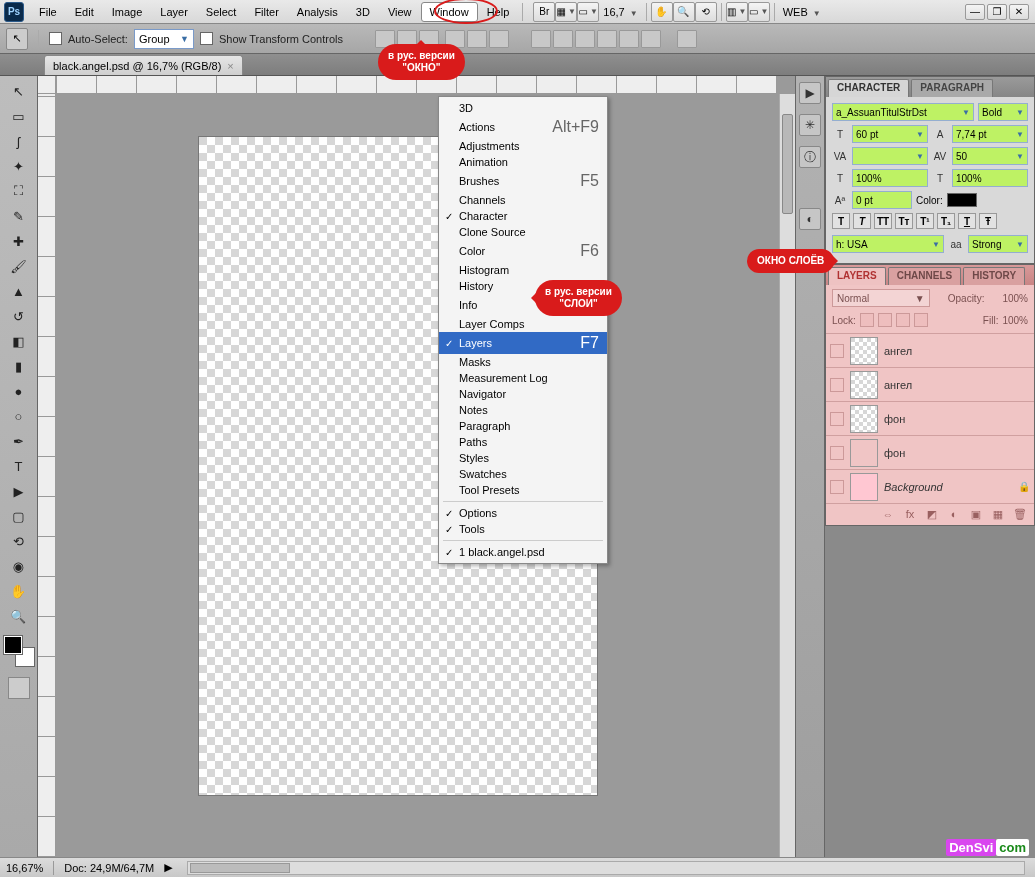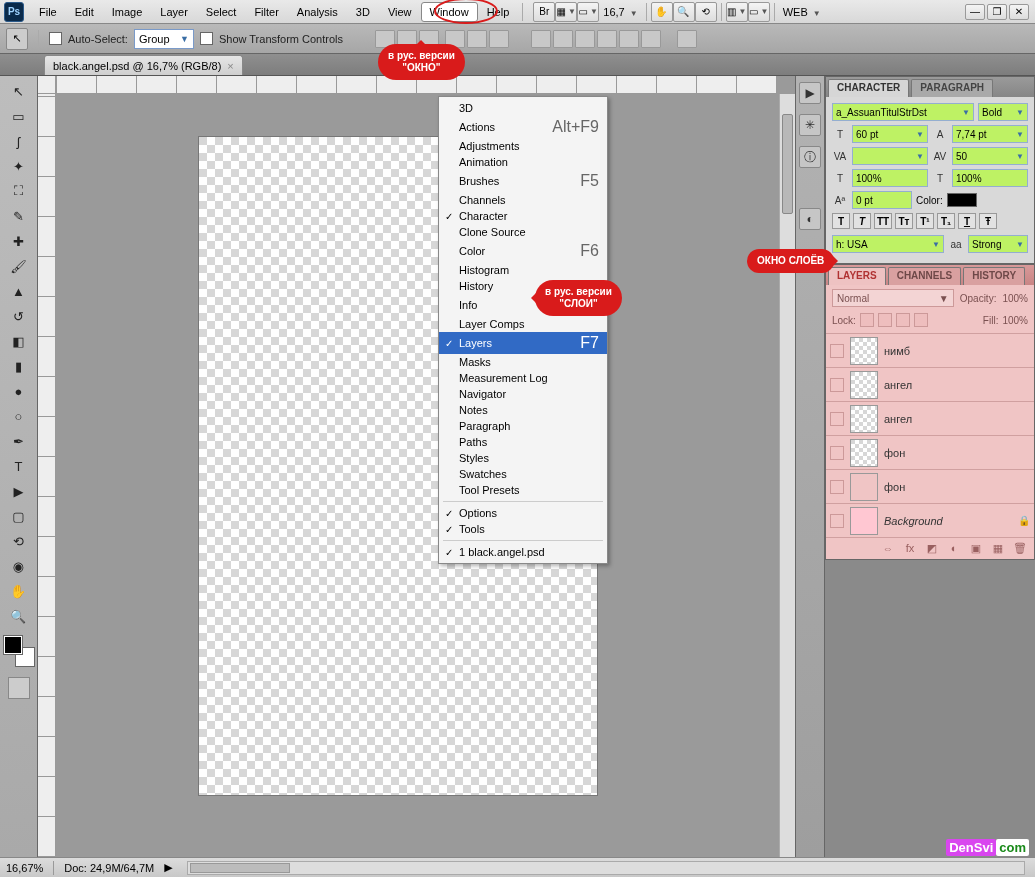--- a/index.html
+++ b/index.html
@@ -78,21 +78,21 @@
 .char-label{width:16px;font-size:10px;color:#333;text-align:center;}
 .style-row{display:flex;gap:3px;margin-top:4px;}
 .style-btn{width:18px;height:16px;border:1px solid #999;background:#e2e2e2;font-size:10px;font-weight:bold;display:flex;align-items:center;justify-content:center;}
 .color-chip{width:30px;height:14px;background:#000;border:1px solid #666;}
 
 
 .layers-panel{background:#f0c5c5;}
 .layers-panel .panel-tabs{background:linear-gradient(#d89999,#c98585);}
 .layers-panel .p-tab{background:#eec2c2;color:#b03232;}
 .layers-panel .p-tab.inactive{background:#d9a0a0;color:#6e4848;}
-.layers-ctrl{padding:4px 6px;display:flex;align-items:center;gap:6px;font-size:10px;color:#7a5050;}
+.layers-ctrl{padding:4px 6px;display:flex;align-items:center;gap:18px;font-size:10px;color:#7a5050;}
 .blend-select{flex:1;height:18px;border:1px solid #c99;background:#f3d4d4;display:flex;align-items:center;padding:0 4px;}
 .lock-row{padding:2px 6px 6px;display:flex;align-items:center;gap:4px;font-size:10px;color:#7a5050;}
 .lock-icon{width:14px;height:14px;border:1px solid #c99;background:#eebebe;}
 .layer-list{}
 .layer-row{display:flex;align-items:center;height:34px;border-top:1px solid #d0a0a0;padding:0 4px;gap:6px;}
 .layer-eye{width:14px;height:14px;border:1px solid #c99;}
 .layer-thumb{width:28px;height:28px;border:1px solid #999;background-image:repeating-conic-gradient(#fff 0 25%,#d7d7d7 0 50%);background-size:8px 8px;}
 .layer-thumb.solid-pink{background:#ffc7d2;background-image:none;}
 .layer-thumb.galaxy{background:linear-gradient(135deg,#1a1050,#5030a0,#8060d0);background-image:none;}
 .layer-name{font-size:11px;color:#333;}
@@ -451,25 +451,20 @@
           <div class="lock-icon"></div>
           <div class="lock-icon"></div>
           <div class="lock-icon"></div>
           <span style="margin-left:auto">Fill:</span>
           <span>100%</span>
         </div>
         <div class="layer-list" id="layer-list">
             <div class="layer-row">
               <div class="layer-eye"></div>
               <div class="layer-thumb"></div>
-              <span class="layer-name">нимб</span>
-            </div>
-            <div class="layer-row">
-              <div class="layer-eye"></div>
-              <div class="layer-thumb"></div>
               <span class="layer-name">ангел</span>
             </div>
             <div class="layer-row">
               <div class="layer-eye"></div>
               <div class="layer-thumb"></div>
               <span class="layer-name">ангел</span>
             </div>
             <div class="layer-row">
               <div class="layer-eye"></div>
               <div class="layer-thumb"></div>

